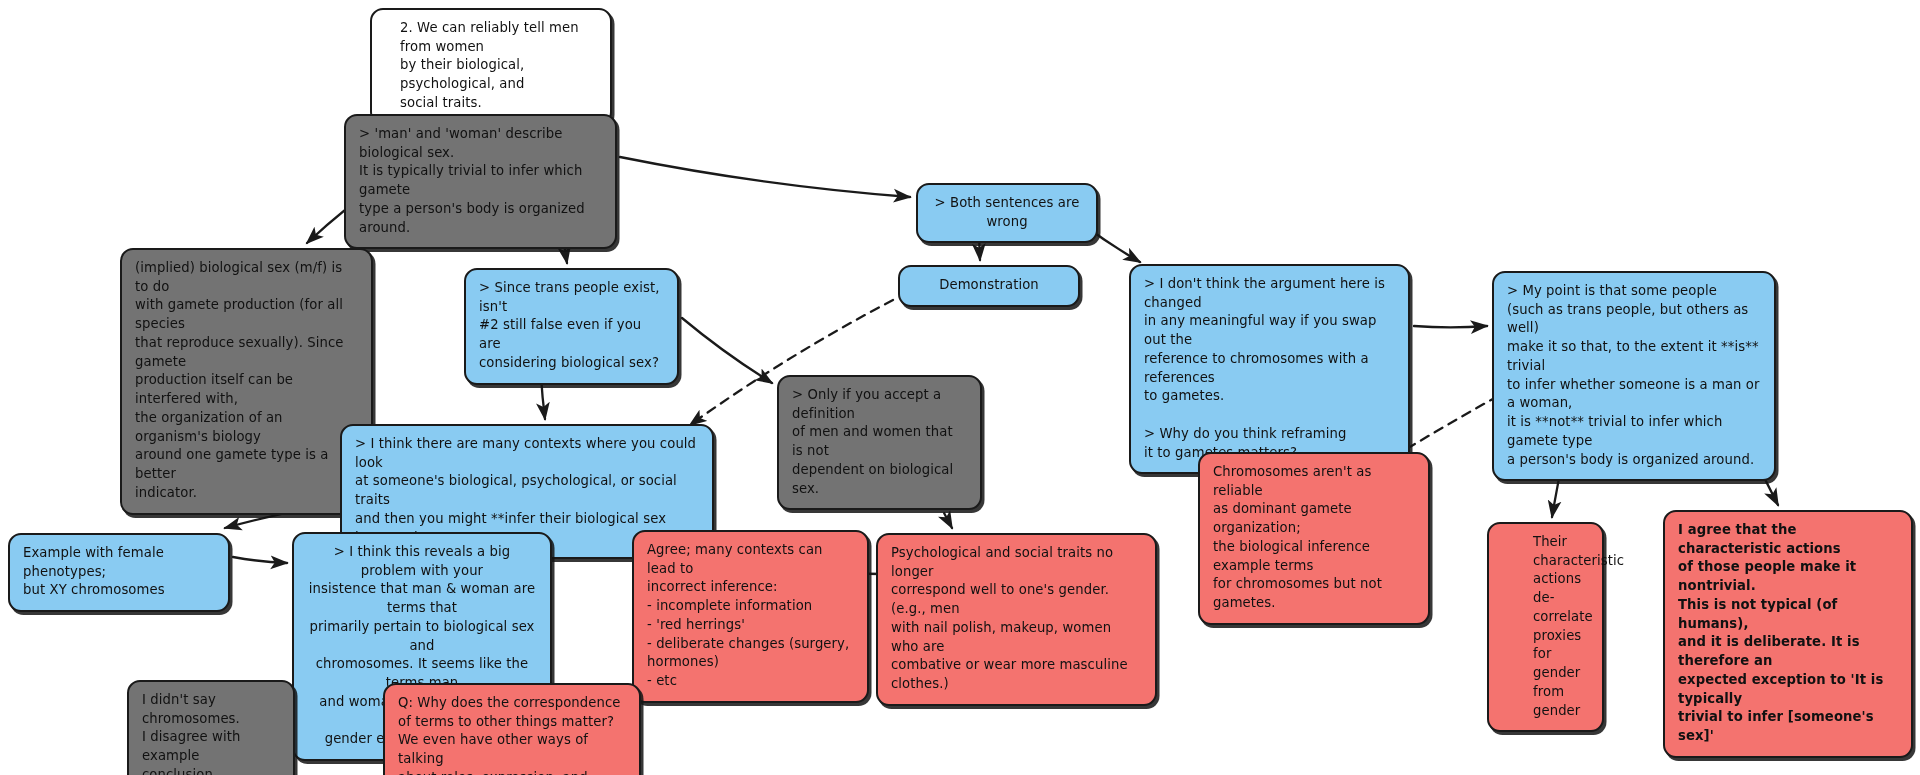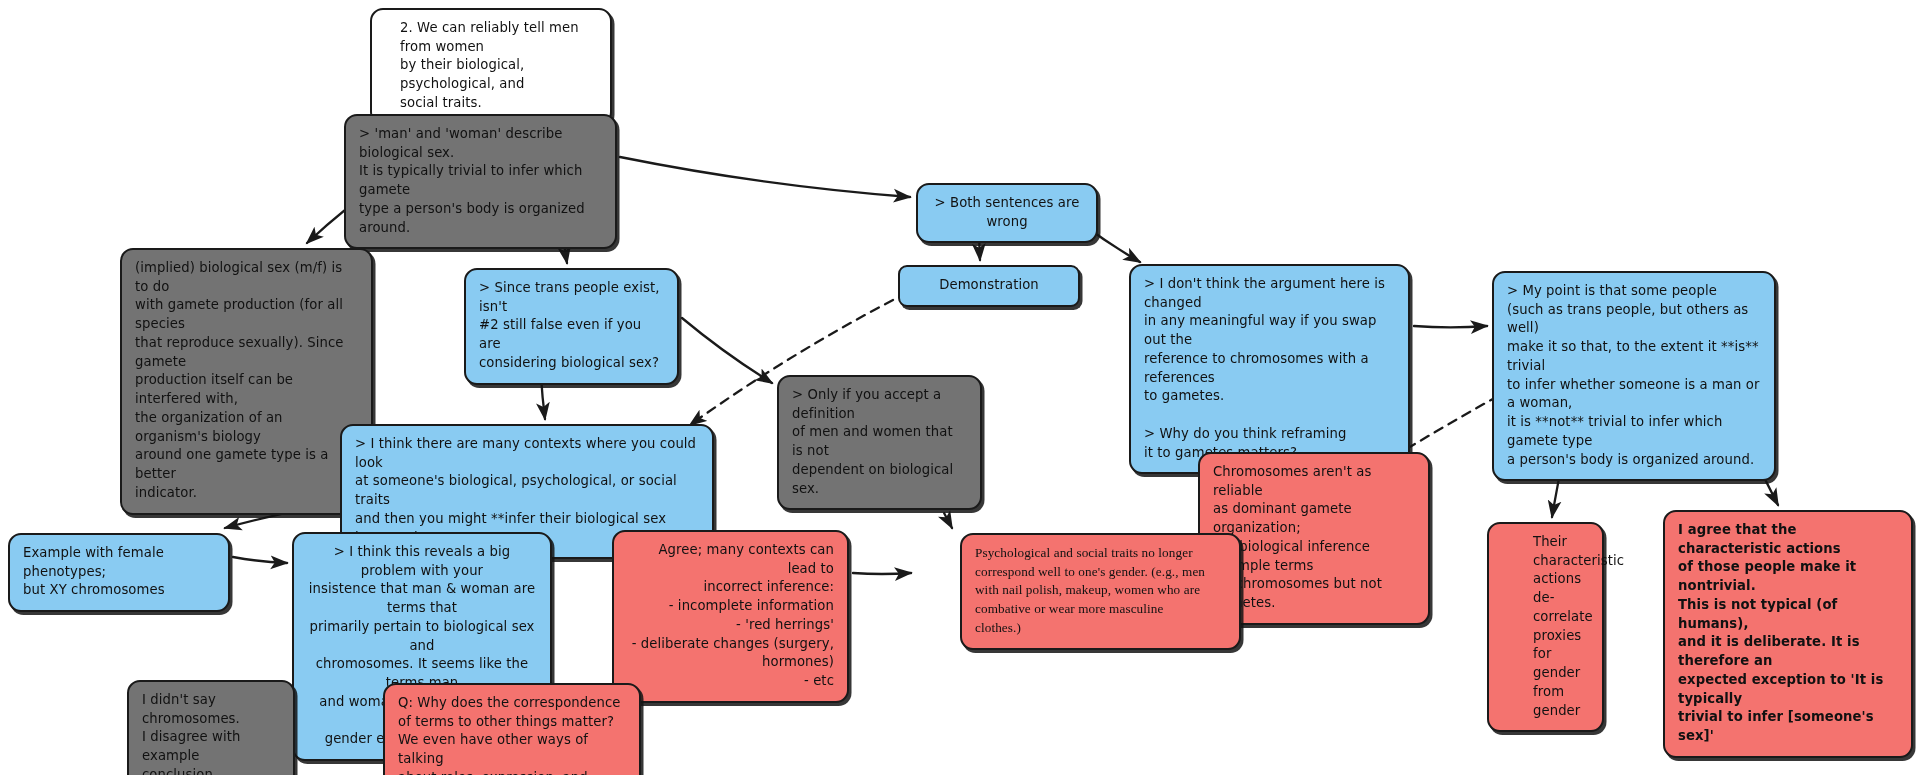--- a/index.html
+++ b/index.html
@@ -98,21 +98,21 @@
 with gamete production (for all species
 that reproduce sexually). Since gamete
 production itself can be interfered with,
 the organization of an organism's biology
 around one gamete type is a better
 indicator.</div>
       <div class="node blue" style="left: 464px; top: 268px; width: 215px; min-height: 62px;">&gt; Since trans people exist, isn't
 #2 still false even if you are
 considering biological sex?</div>
       <div class="node blue" style="left: 916px; top: 183px; width: 182px; min-height: 35px; text-align: center;">&gt; Both sentences are wrong</div>
-      <div class="node blue center" style="left: 898px; top: 265px; width: 182px; min-height: 35px; border-radius: 9px;">Demonstration</div>
+      <div class="node blue center" style="left: 898px; top: 265px; width: 182px; min-height: 35px;">Demonstration</div>
       <div class="node pink" style="left: 777px; top: 375px; width: 205px; min-height: 62px;">&gt; Only if you accept a definition
 of men and women that is not
 dependent on biological sex.</div>
       <div class="node blue" style="left: 1129px; top: 264px; width: 281px; min-height: 125px;">&gt; I don't think the argument here is changed
 in any meaningful way if you swap out the
 reference to chromosomes with a references
 to gametes.
 
 &gt; Why do you think reframing
 it to gametes matters?</div>
@@ -130,27 +130,27 @@
 at someone's biological, psychological, or social traits
 and then you might **infer their biological sex incorrectly.**</div>
       <div class="node blue" style="left: 8px; top: 533px; width: 222px; min-height: 44px;">Example with female phenotypes;
 but XY chromosomes</div>
       <div class="node blue" style="left: 292px; top: 532px; width: 260px; min-height: 112px; text-align: center;">&gt; I think this reveals a big problem with your
 insistence that man &amp; woman are terms that
 primarily pertain to biological sex and
 chromosomes. It seems like the terms man
 and woman correspond just as much with
 gender expression in society.</div>
-      <div class="node red" style="left: 612px; top: 530px; width: 237px; min-height: 96px; text-align: right;">Agree; many contexts can lead to
+      <div class="node red" style="left: 632px; top: 530px; width: 237px; min-height: 96px;">Agree; many contexts can lead to
 incorrect inference:
 - incomplete information
 - 'red herrings'
 - deliberate changes (surgery, hormones)
 - etc</div>
-      <div class="node red" style="left: 960px; top: 533px; width: 281px; min-height: 93px; font-family: Liberation Serif, serif;">Psychological and social traits no longer
+      <div class="node red" style="left: 876px; top: 533px; width: 281px; min-height: 93px;">Psychological and social traits no longer
 correspond well to one's gender. (e.g., men
 with nail polish, makeup, women who are
 combative or wear more masculine
 clothes.)</div>
       <div class="node red" style="left: 1487px; top: 522px; width: 117px; min-height: 80px; padding-left: 44px;">Their characteristic
 actions de-correlate
 proxies for gender
 from gender</div>
       <div class="node red" style="left: 1663px; top: 510px; width: 250px; min-height: 105px; font-weight: bold;">I agree that the characteristic actions
 of those people make it nontrivial.

